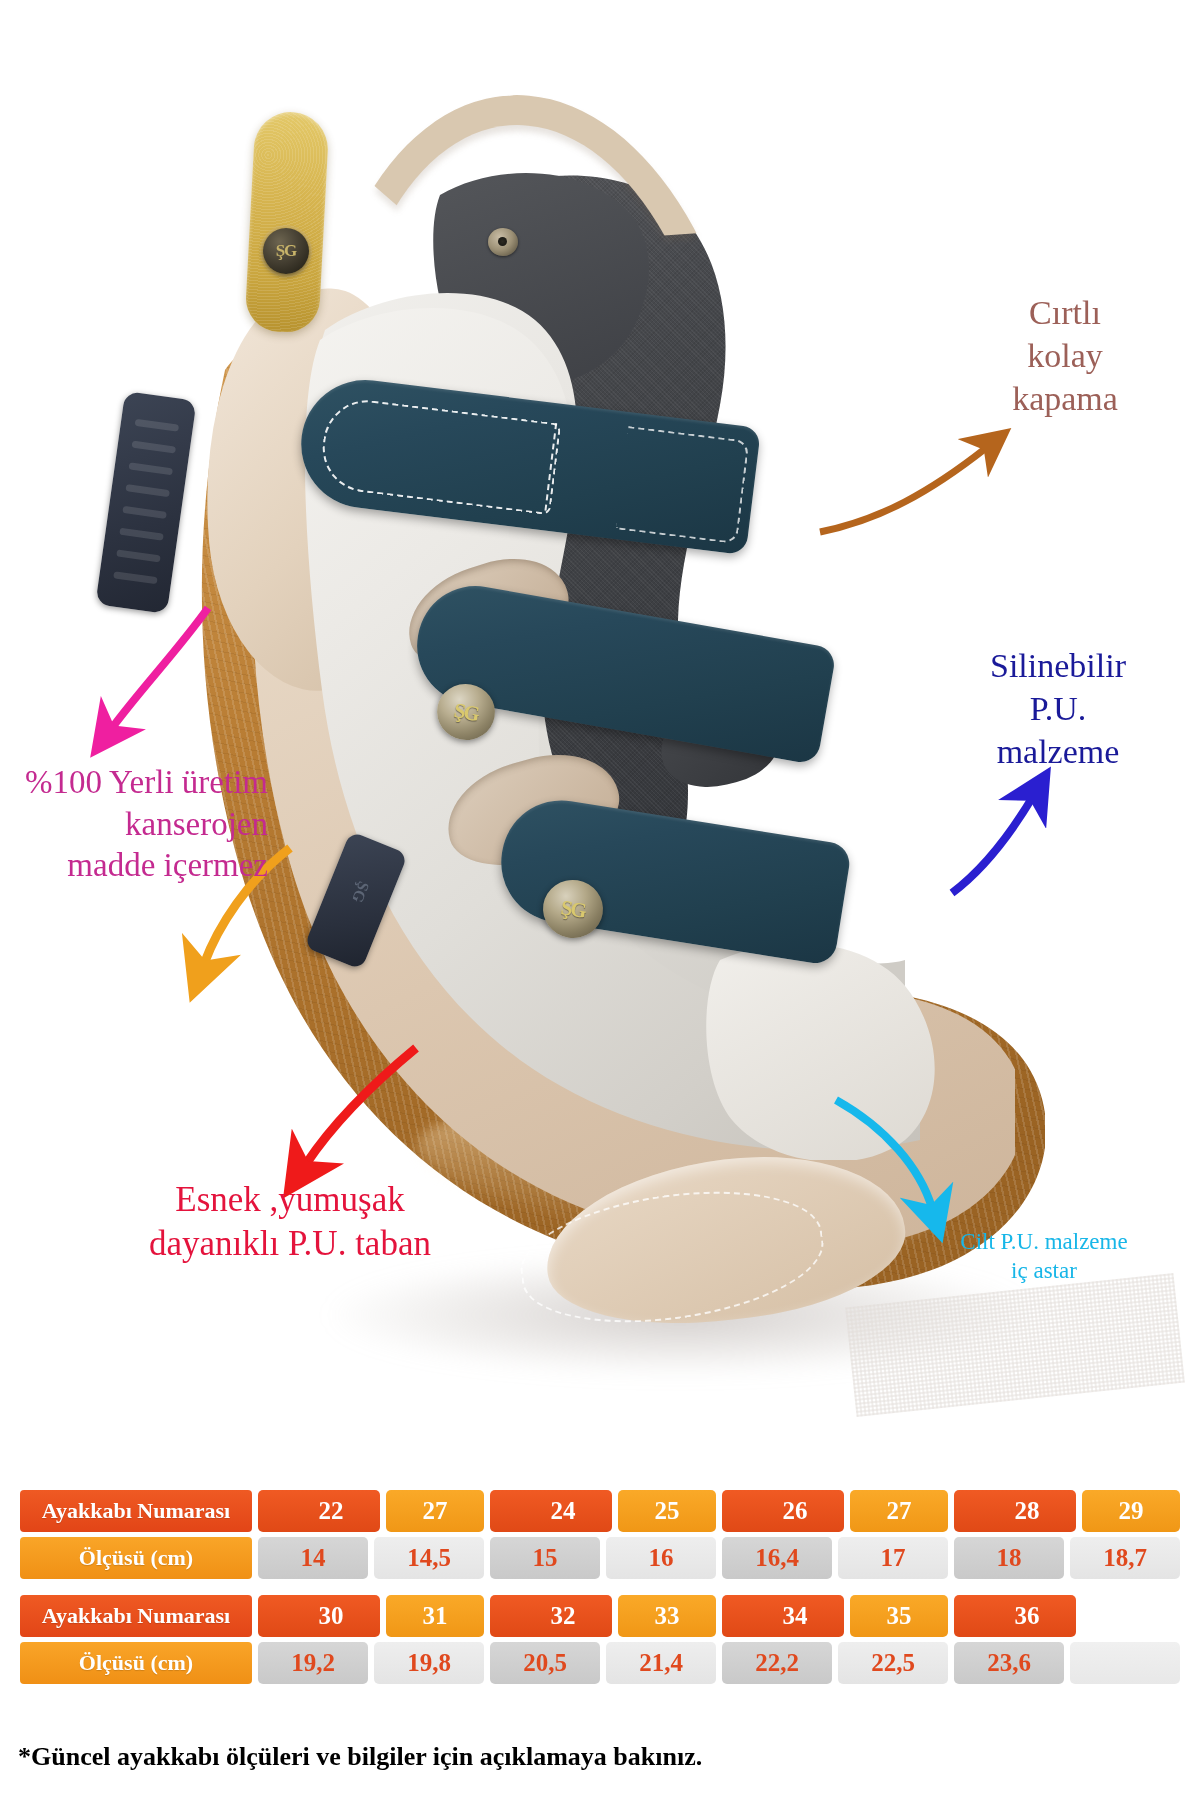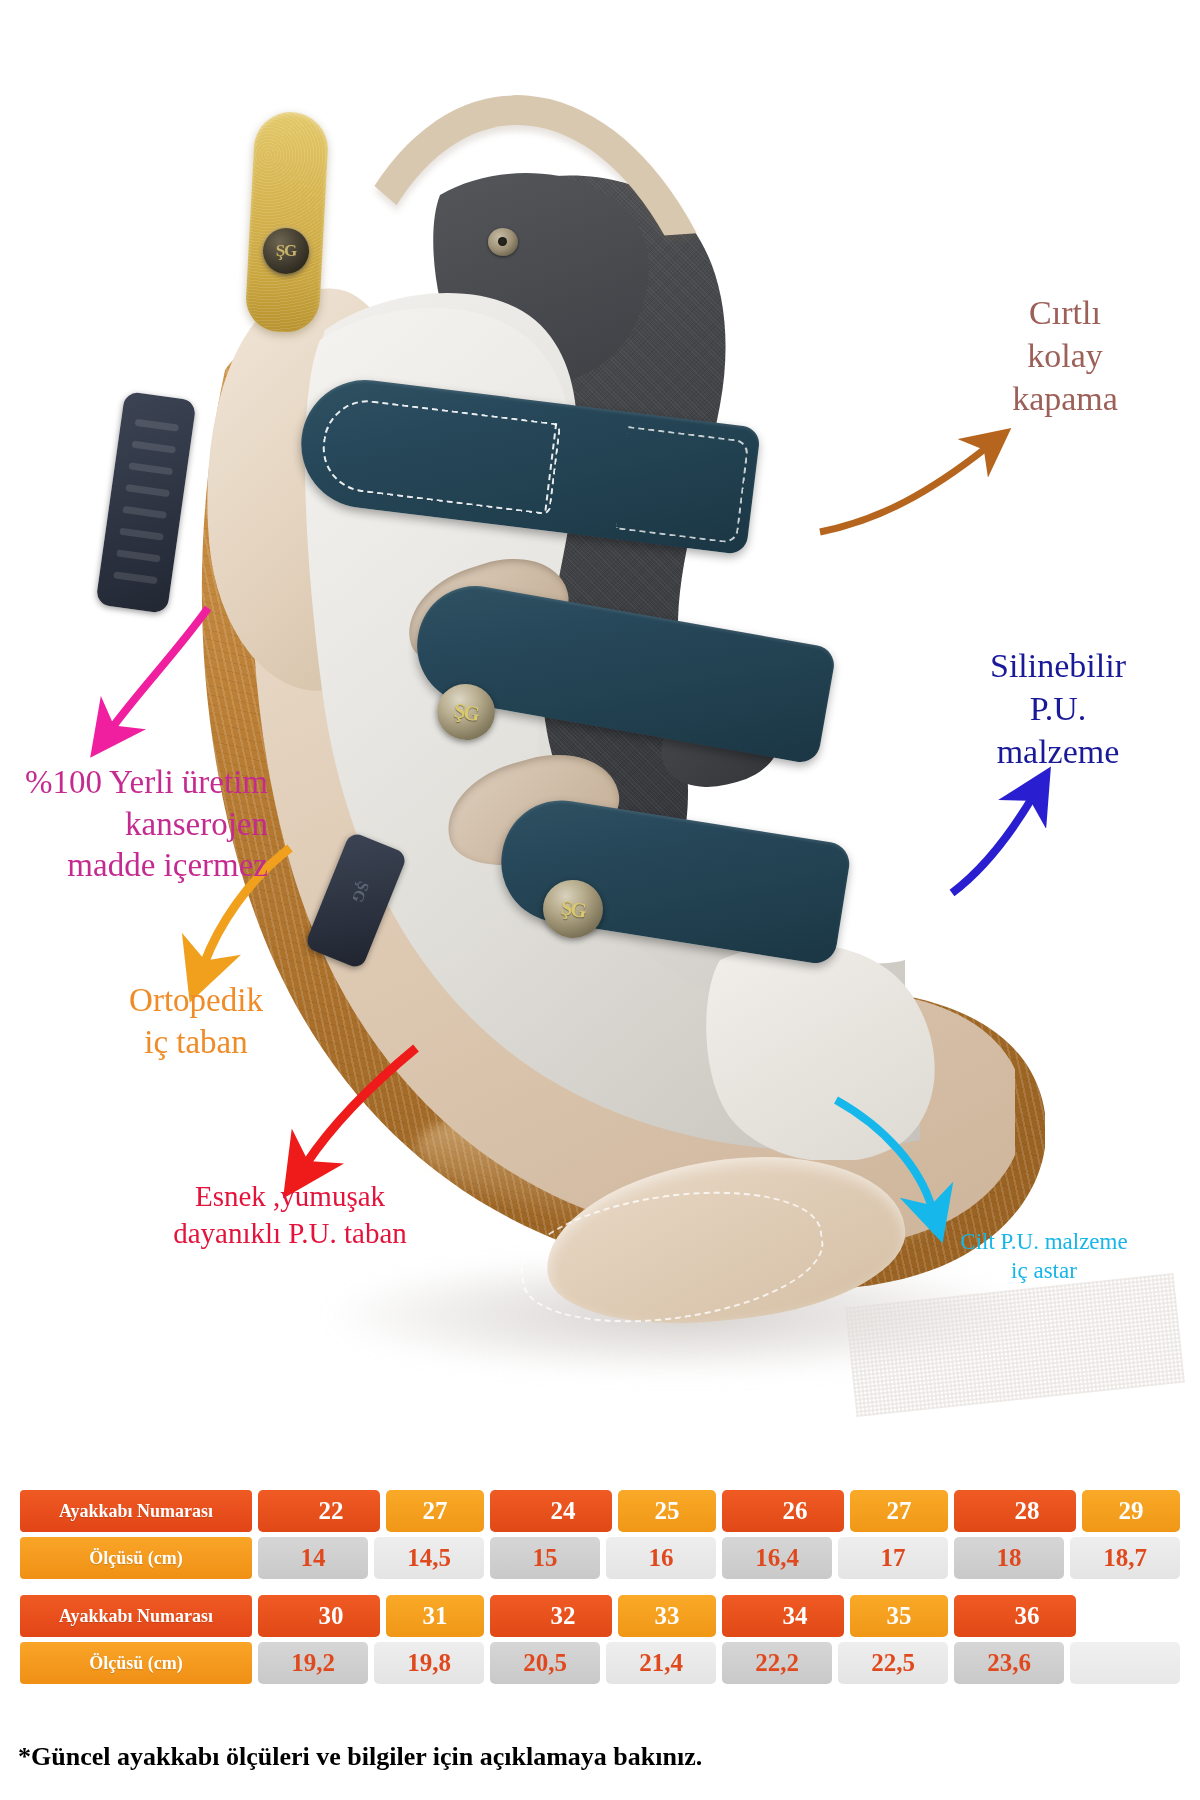--- a/index.html
+++ b/index.html
@@ -283,37 +283,37 @@
     -webkit-clip-path:path("M 20 30 C 90 0 180 10 215 70 C 245 120 240 180 205 210 C 160 246 70 236 32 190 C 0 150 0 62 20 30 Z");
     clip-path:path("M 20 30 C 90 0 180 10 215 70 C 245 120 240 180 205 210 C 160 246 70 236 32 190 C 0 150 0 62 20 30 Z");
   }
 
   
   .ann{position:absolute;text-align:center;line-height:1.26;font-weight:400;}
   .ann-cirtli{right:20px;top:292px;width:230px;color:#9c6058;font-size:34px;}
   .ann-silinebilir{right:12px;top:645px;width:260px;color:#1a1a99;font-size:34px;}
   .ann-yerli{left:8px;top:762px;width:260px;color:#c42a90;font-size:33px;text-align:right;}
   .ann-orto{left:86px;top:980px;width:220px;color:#ef8c27;font-size:33px;}
-  .ann-esnek{left:140px;top:1178px;width:300px;color:#e4133c;font-size:29px;text-align:center;}
+  .ann-esnek{left:140px;top:1178px;width:300px;color:#e4133c;font-size:35px;text-align:center;}
   .ann-cilt{right:16px;top:1228px;width:280px;color:#17b6e8;font-size:23px;}
 
   .arrowsvg{position:absolute;left:0;top:0;width:1200px;height:1460px;pointer-events:none;}
 
   
   .tablewrap{position:absolute;left:0;top:1490px;width:1200px;}
   .tbl-title{
     text-align:center;color:#e0491e;font-size:26px;font-weight:bold;
     letter-spacing:.4px;margin-bottom:9px;
     font-family:"Liberation Serif",serif;
   }
   .tblblock{margin:0 auto 16px auto;width:1160px;}
   .trow{display:flex;gap:6px;margin-bottom:5px;}
   .lbl{
     flex:0 0 232px;display:flex;align-items:center;justify-content:center;
-    color:#fff;font-weight:bold;font-size:18px;height:42px;border-radius:4px;
+    color:#fff;font-weight:bold;font-size:22px;height:42px;border-radius:4px;
     font-family:"Liberation Serif",serif;
     text-shadow:0 1px 1px rgba(0,0,0,.15);
   }
   .lbl-num{background:linear-gradient(180deg,#ef5a23,#e24517);}
   .lbl-cm{background:linear-gradient(180deg,#f9a528,#f09015);}
   .cells{flex:1 1 auto;display:flex;gap:6px;}
   .cell{
     flex:1 1 0;display:flex;align-items:center;justify-content:center;
     height:42px;border-radius:5px;font-size:25px;font-weight:bold;
     font-family:"Liberation Serif",serif;
@@ -441,22 +441,20 @@
 
     <div class="ann ann-cirtli" style="white-space: pre-line; color: rgb(156, 96, 88);">Cırtlı
 kolay
 kapama</div>
     <div class="ann ann-silinebilir" style="white-space: pre-line; color: rgb(26, 26, 153);">Silinebilir
 P.U.
 malzeme</div>
     <div class="ann ann-yerli" style="white-space: pre-line; color: rgb(196, 42, 144);">%100 Yerli üretim
 kanserojen
 madde içermez</div>
-    <div class="ann ann-orto" style="white-space: pre-line; color: rgb(239, 140, 39);">Ortopedik
-iç taban</div>
     <div class="ann ann-esnek" style="white-space: pre-line; color: rgb(228, 19, 60);">Esnek ,yumuşak
 dayanıklı P.U. taban</div>
     <div class="ann ann-cilt" style="white-space: pre-line; color: rgb(23, 182, 232);">Cilt P.U. malzeme
 iç astar</div>
   </div>
 
   <div class="tablewrap">
     <div id="tbl-blocks">
         <div class="tblblock">
           <div class="trow">

